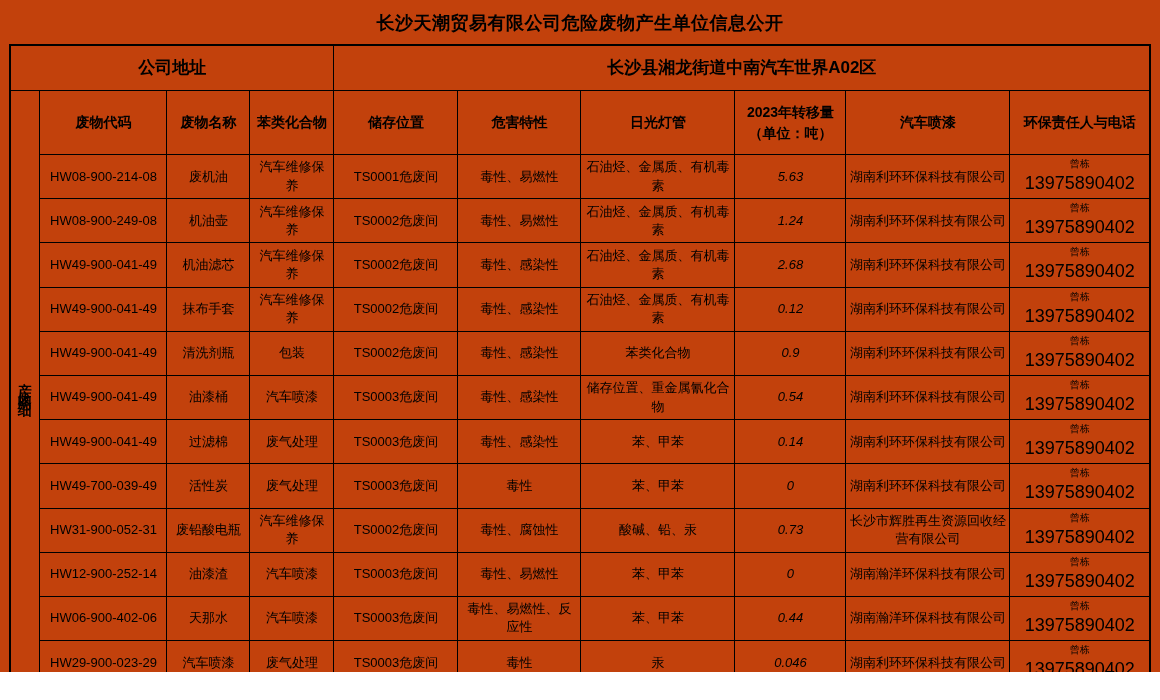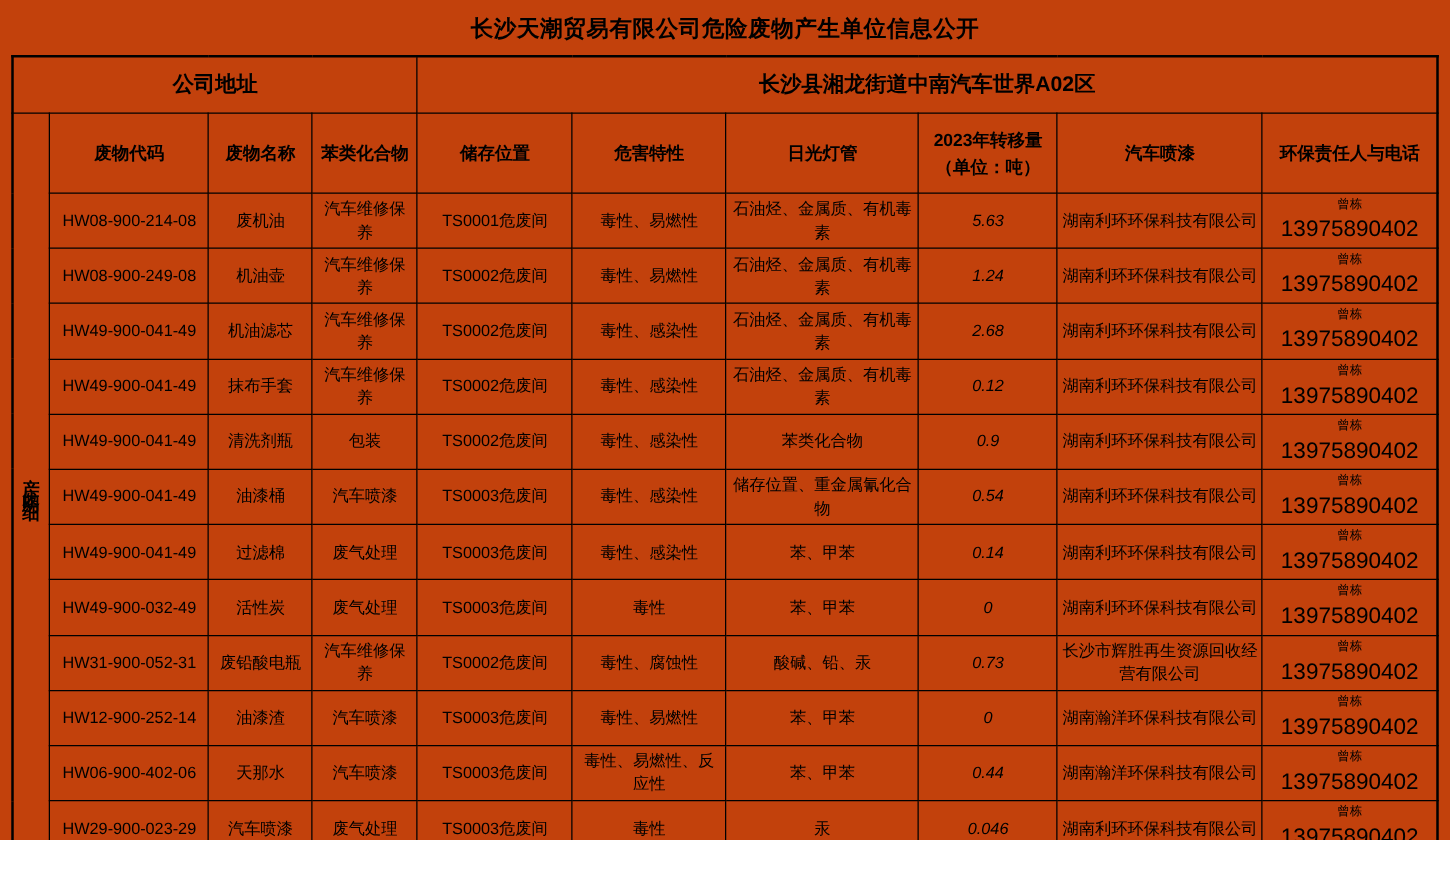--- a/index.html
+++ b/index.html
@@ -206,21 +206,21 @@
     <td>毒性、感染性</td>
     <td>苯、甲苯</td>
     <td class="cell-amount">0.14</td>
     <td>湖南利环环保科技有限公司</td>
     <td class="cell-contact">
       <span class="contact-name">曾栋</span>
       <span class="contact-phone">13975890402</span>
     </td>
   </tr>
         <tr class="data-row">
-    <td class="cell-code">HW49-900-032-49</td>
+    <td class="cell-code">HW49-700-039-49</td>
     <td>活性炭</td>
     <td>废气处理</td>
     <td>TS0003危废间</td>
     <td>毒性</td>
     <td>苯、甲苯</td>
     <td class="cell-amount">0</td>
     <td>湖南利环环保科技有限公司</td>
     <td class="cell-contact">
       <span class="contact-name">曾栋</span>
       <span class="contact-phone">13975890402</span>

